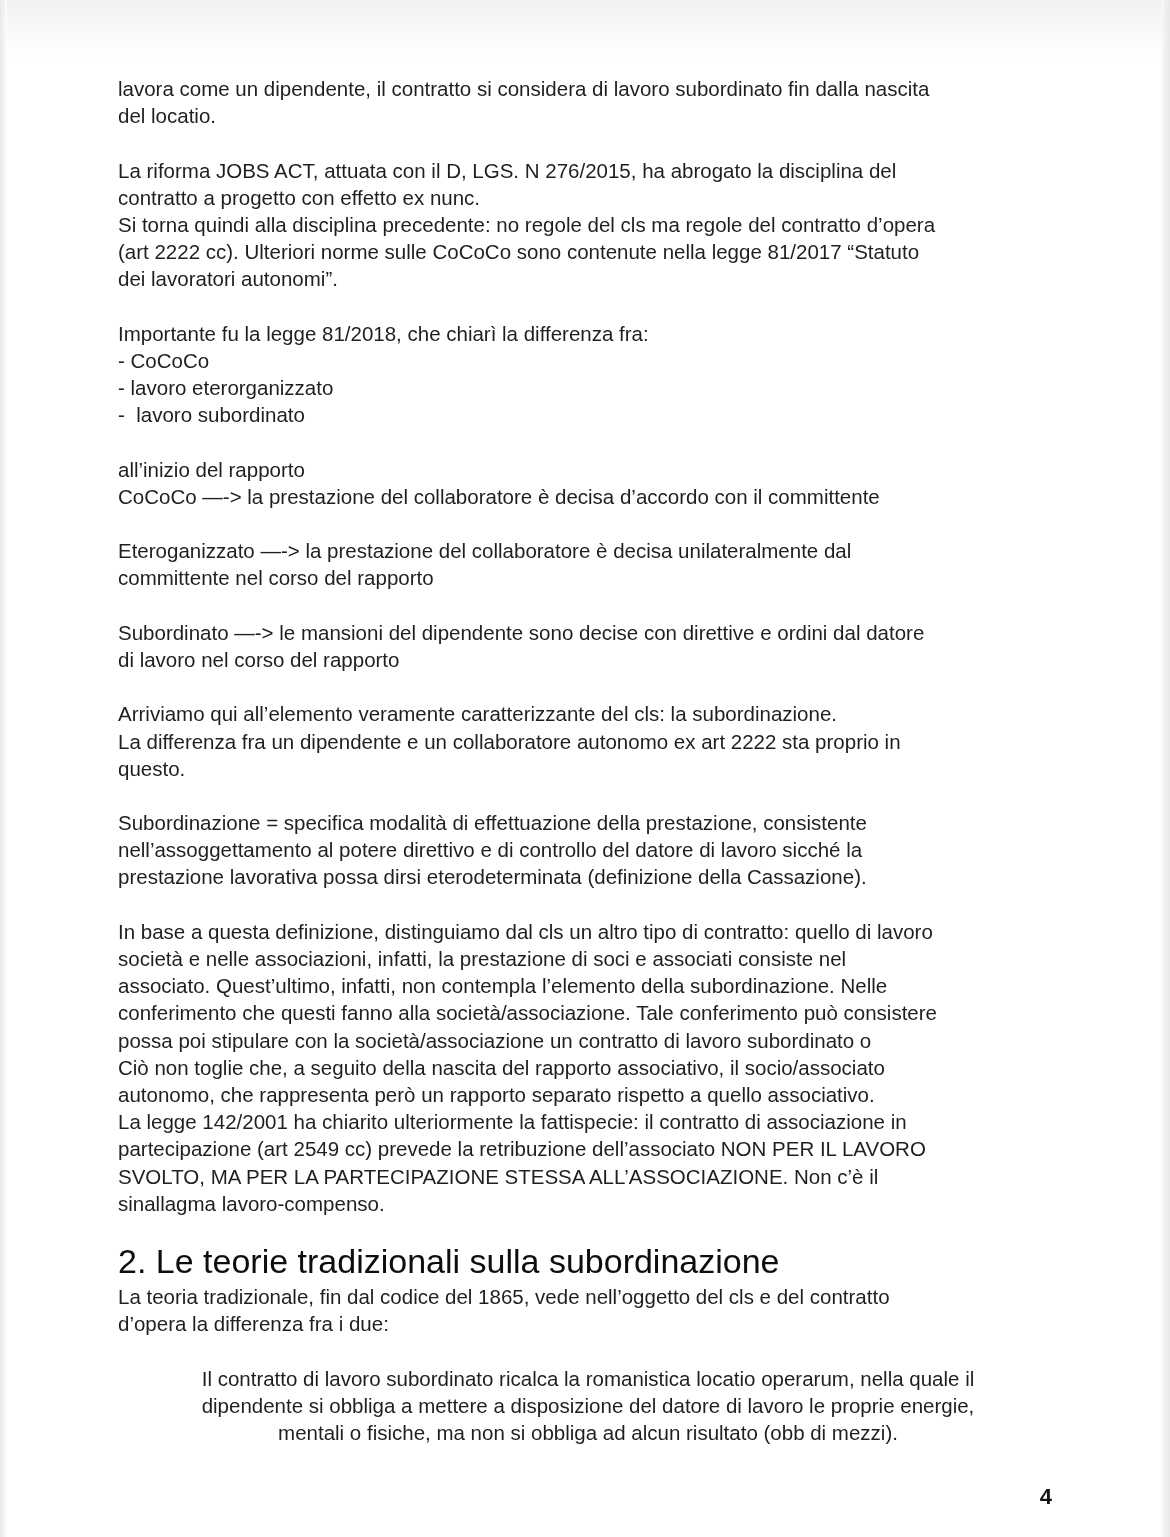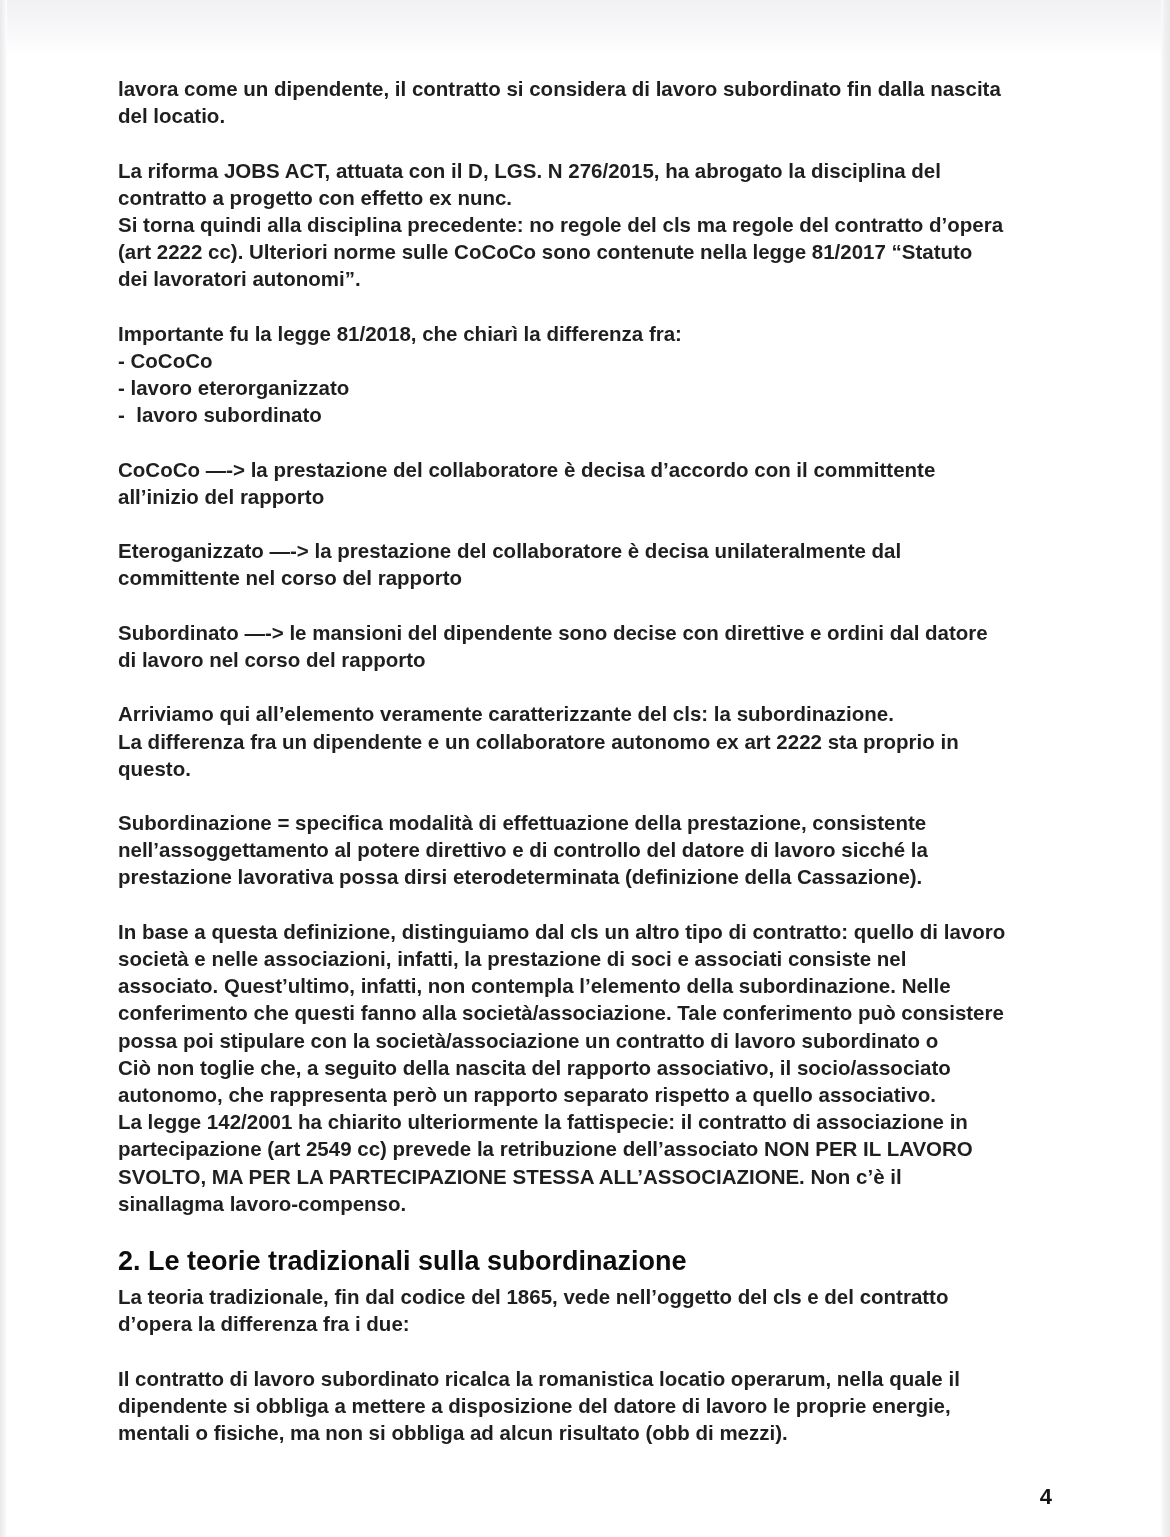--- a/index.html
+++ b/index.html
@@ -45,34 +45,34 @@
     position: absolute;
     left: 118px;
     top: 75px;
     width: 940px;
     color: #1f1f1f;
     font-size: 20.5px;
     line-height: 27.2px;
   }
   .block-paragraph {
     margin: 0 0 27.2px 0;
-    font-weight: bold;
   }
   .block-paragraph:last-child {
     margin-bottom: 0;
+    text-align: center;
   }
   .line {
     white-space: pre;
     height: 27.2px;
   }
   .block-heading {
     margin: 27px 0 5px 0;
-    font-size: 27px;
+    font-size: 34px;
     line-height: 34px;
-    font-weight: bold;
+    font-weight: normal;
     color: #0d0d0d;
     white-space: pre;
   }
   .page-number {
     position: absolute;
     top: 1483px;
     right: 118px;
     font-size: 22px;
     line-height: 27px;
     font-weight: bold;
@@ -98,22 +98,22 @@
         <div class="line">(art 2222 cc). Ulteriori norme sulle CoCoCo sono contenute nella legge 81/2017 “Statuto</div>
         <div class="line">dei lavoratori autonomi”.</div>
       </div>
       <div class="block-paragraph">
         <div class="line">Importante fu la legge 81/2018, che chiarì la differenza fra:</div>
         <div class="line">- CoCoCo</div>
         <div class="line">- lavoro eterorganizzato</div>
         <div class="line">-  lavoro subordinato</div>
       </div>
       <div class="block-paragraph">
+        <div class="line">all’inizio del rapporto</div>
         <div class="line">CoCoCo —-&gt; la prestazione del collaboratore è decisa d’accordo con il committente</div>
-        <div class="line">all’inizio del rapporto</div>
       </div>
       <div class="block-paragraph">
         <div class="line">Eteroganizzato —-&gt; la prestazione del collaboratore è decisa unilateralmente dal</div>
         <div class="line">committente nel corso del rapporto</div>
       </div>
       <div class="block-paragraph">
         <div class="line">Subordinato —-&gt; le mansioni del dipendente sono decise con direttive e ordini dal datore</div>
         <div class="line">di lavoro nel corso del rapporto</div>
       </div>
       <div class="block-paragraph">

